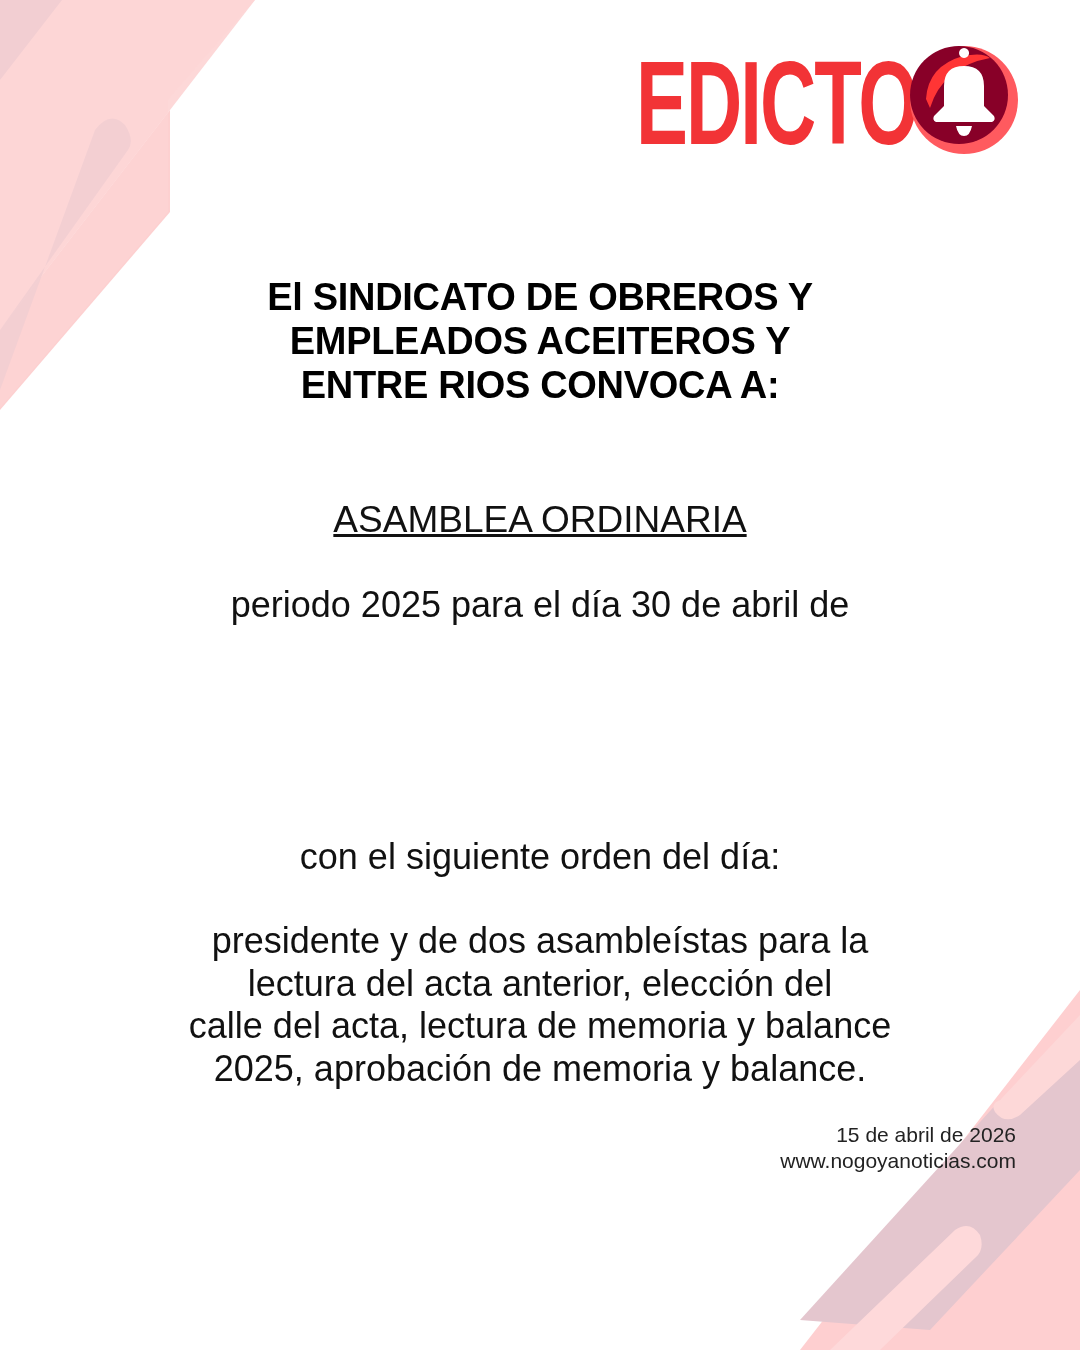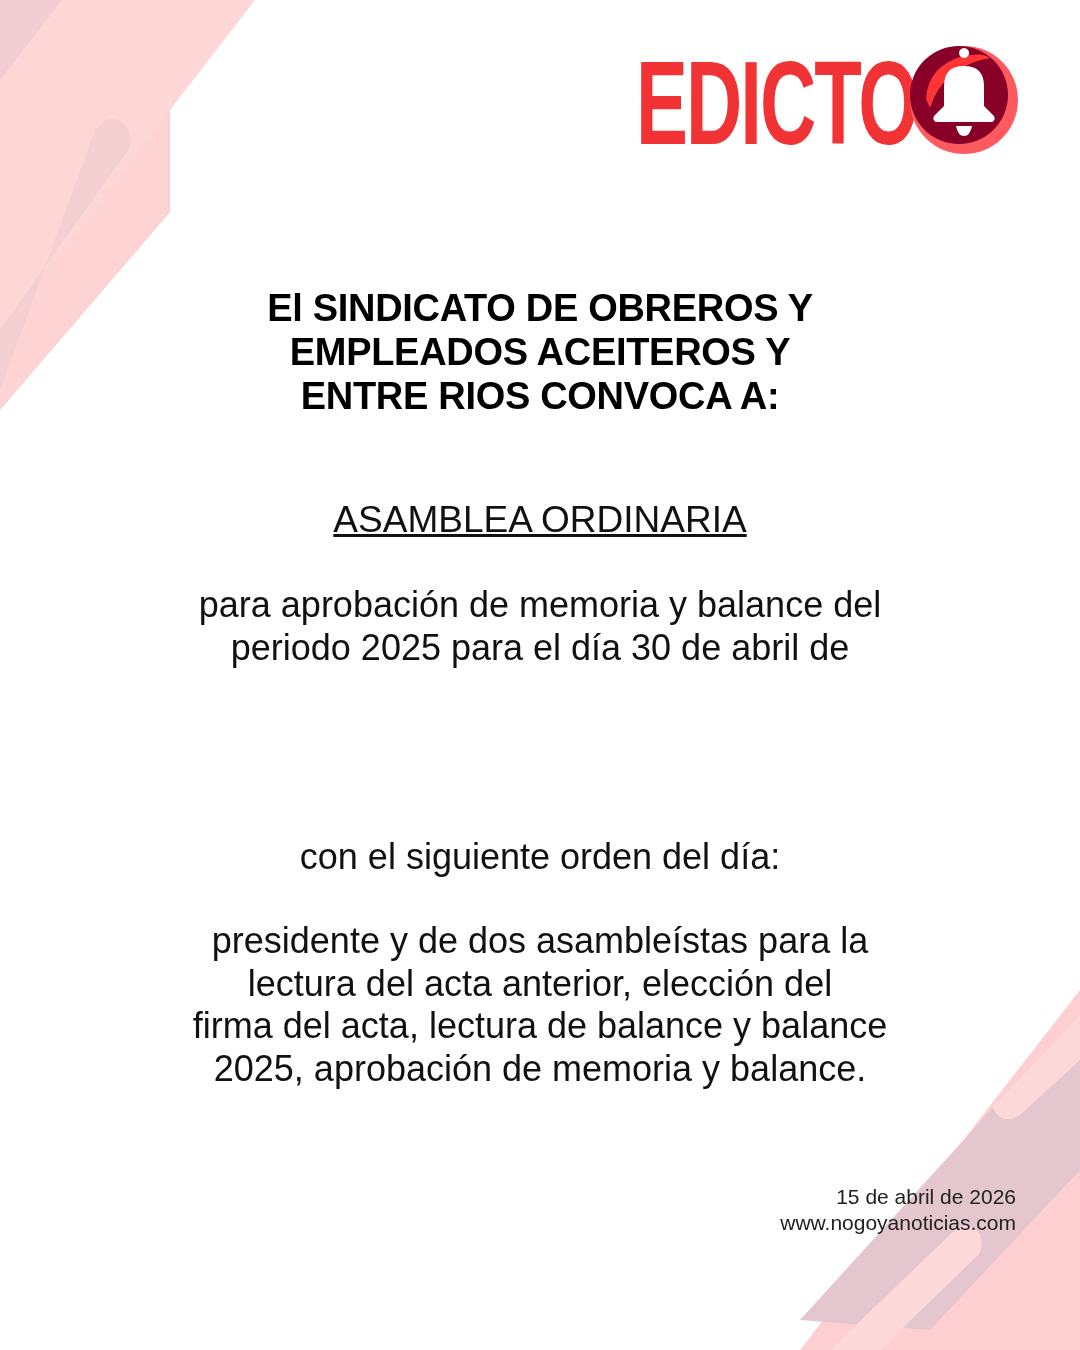--- a/index.html
+++ b/index.html
@@ -17,39 +17,39 @@
     .logo-text {
       font-family: "Liberation Sans", sans-serif;
       font-weight: bold; font-size: 118px; color: #f23336;
       letter-spacing: -3px; line-height: 1;
       transform: scaleX(0.66); transform-origin: left center;
       width: 270px; white-space: nowrap;
       position: absolute; left: 0; top: 4px;
     }
     .bell { position: absolute; left: 272px; top: 4px; width: 112px; height: 112px; }
     .heading {
-      position: absolute; left: 140px; width: 800px; top: 286px;
+      position: absolute; left: 140px; width: 800px; top: 275px;
       text-align: center; font-weight: bold; font-size: 38px; line-height: 44px;
       color: #000; letter-spacing: -0.3px;
     }
     .heading div { white-space: nowrap; }
     .subtitle {
       position: absolute; left: 140px; width: 800px; top: 498px;
       text-align: center; font-size: 37px; line-height: 44px; color: #111; text-decoration: underline;
     }
     .para {
       position: absolute; left: 100px; width: 880px;
       text-align: center; font-size: 36px; line-height: 42.5px; color: #111;
     }
     .para div { white-space: nowrap; }
     .p1 { top: 584px; }
     .p2 { top: 836px; }
     .p3 { top: 920px; }
     .footer {
-      position: absolute; right: 64px; top: 1184px;
+      position: absolute; right: 64px; top: 1122px;
       text-align: right; font-size: 21px; line-height: 26px; color: #222; margin-left: 20px;
     }
   </style>
 </head>
 <body>
 
 <svg class="deco" width="1080" height="1350" viewBox="0 0 1080 1350">
 
   <polygon points="0,0 255,0 0,330" fill="#fdd8d8"></polygon>
   <polygon points="0,80 62,0 0,0" fill="#e4c6ce"></polygon>
@@ -77,29 +77,28 @@
 
 <div class="heading">
   <div>El SINDICATO DE OBREROS Y</div>
   <div>EMPLEADOS ACEITEROS Y</div>
   <div>ENTRE RIOS CONVOCA A:</div>
 </div>
 
 <div class="subtitle">ASAMBLEA ORDINARIA</div>
 
 <div class="para p1">
-  <div>para aprobación de memoria y balance del</div>
   <div>periodo 2025 para el día 30 de abril de</div>
 </div>
 
 <div class="para p2">con el siguiente orden del día:</div>
 
 <div class="para p3">
   <div>presidente y de dos asambleístas para la</div>
   <div>lectura del acta anterior, elección del</div>
-  <div>firma del acta, lectura de balance y balance</div>
+  <div>calle del acta, lectura de memoria y balance</div>
   <div>2025, aprobación de memoria y balance.</div>
 </div>
 
 <div class="footer">
   <div>15 de abril de 2026</div>
   <div>www.nogoyanoticias.com</div>
 </div>
 
 </body></html>

